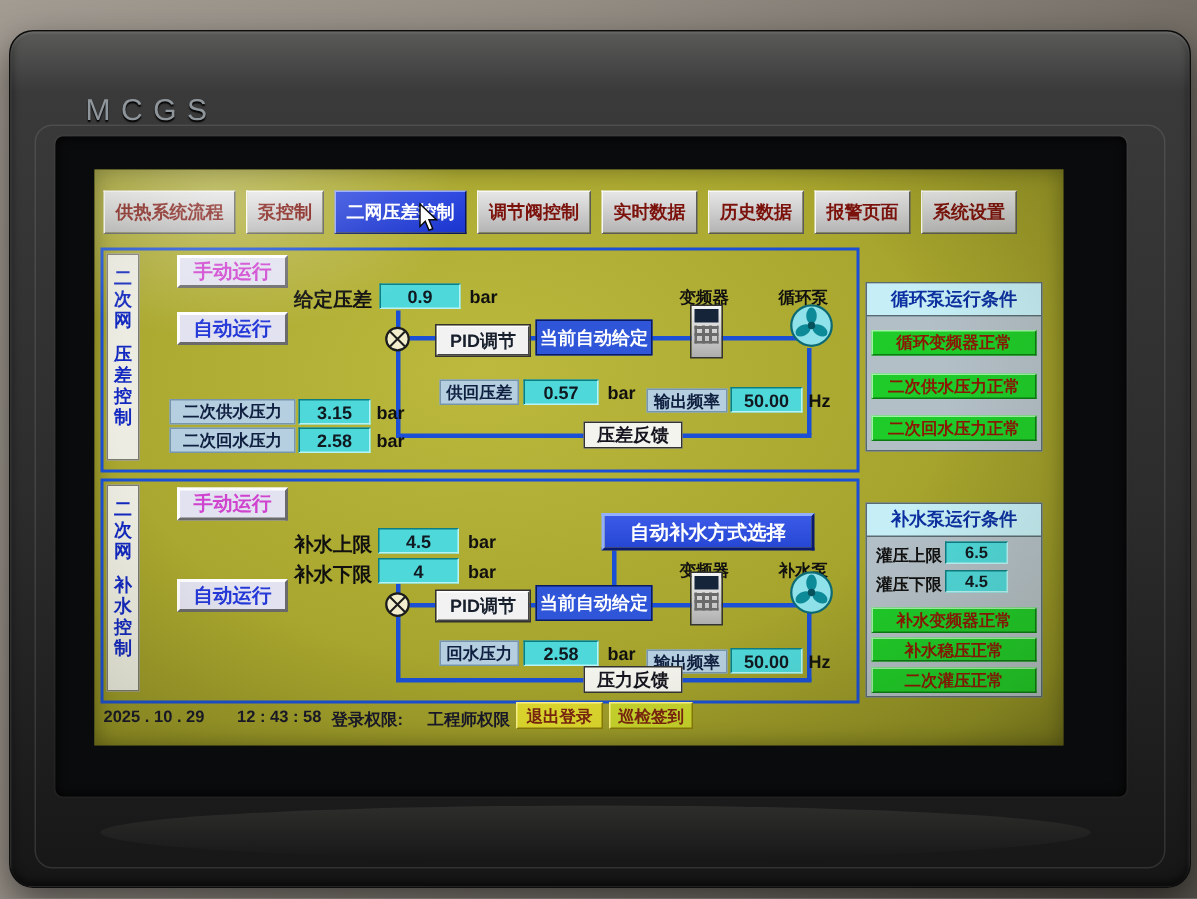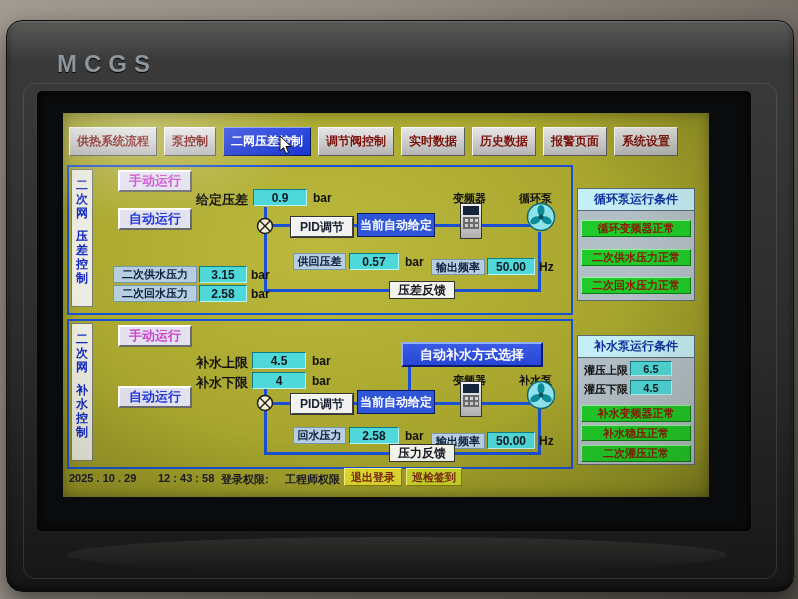--- a/index.html
+++ b/index.html
@@ -9,21 +9,21 @@
     background:linear-gradient(115deg,#a39c93 0%,#958e85 35%,#7a746c 70%,#55504a 100%);
   }
   .abs{position:absolute;}
   .panel{
     position:absolute;left:6px;top:20px;width:786px;height:570px;border-radius:16px;
     background:linear-gradient(180deg,#5a5a58 0%,#3a3a3b 7%,#2c2c2d 55%,#161617 100%);
     box-shadow:0 10px 26px rgba(0,0,0,.55), inset 0 1px 2px rgba(255,255,255,.18), inset 0 -3px 6px rgba(0,0,0,.6);
     border:1px solid #0d0d0d;
   }
   .brand{
-    position:absolute;left:50px;top:29px;color:#8f969b;font-size:24px;font-weight:bold;
+    position:absolute;left:50px;top:42px;color:#8f969b;font-size:20px;font-weight:normal;
     letter-spacing:7px;text-shadow:0 1px 1px #000;
   }
   .groove{
     position:absolute;left:16px;top:62px;right:16px;bottom:12px;border-radius:12px;
     border:1px solid rgba(150,150,150,.22);pointer-events:none;
   }
   .screen{
     position:absolute;left:30px;top:70px;width:714px;height:440px;border-radius:5px;
     background:#0a0b0c;box-shadow:inset 0 0 8px #000, 0 0 2px rgba(255,255,255,.08);
   }

